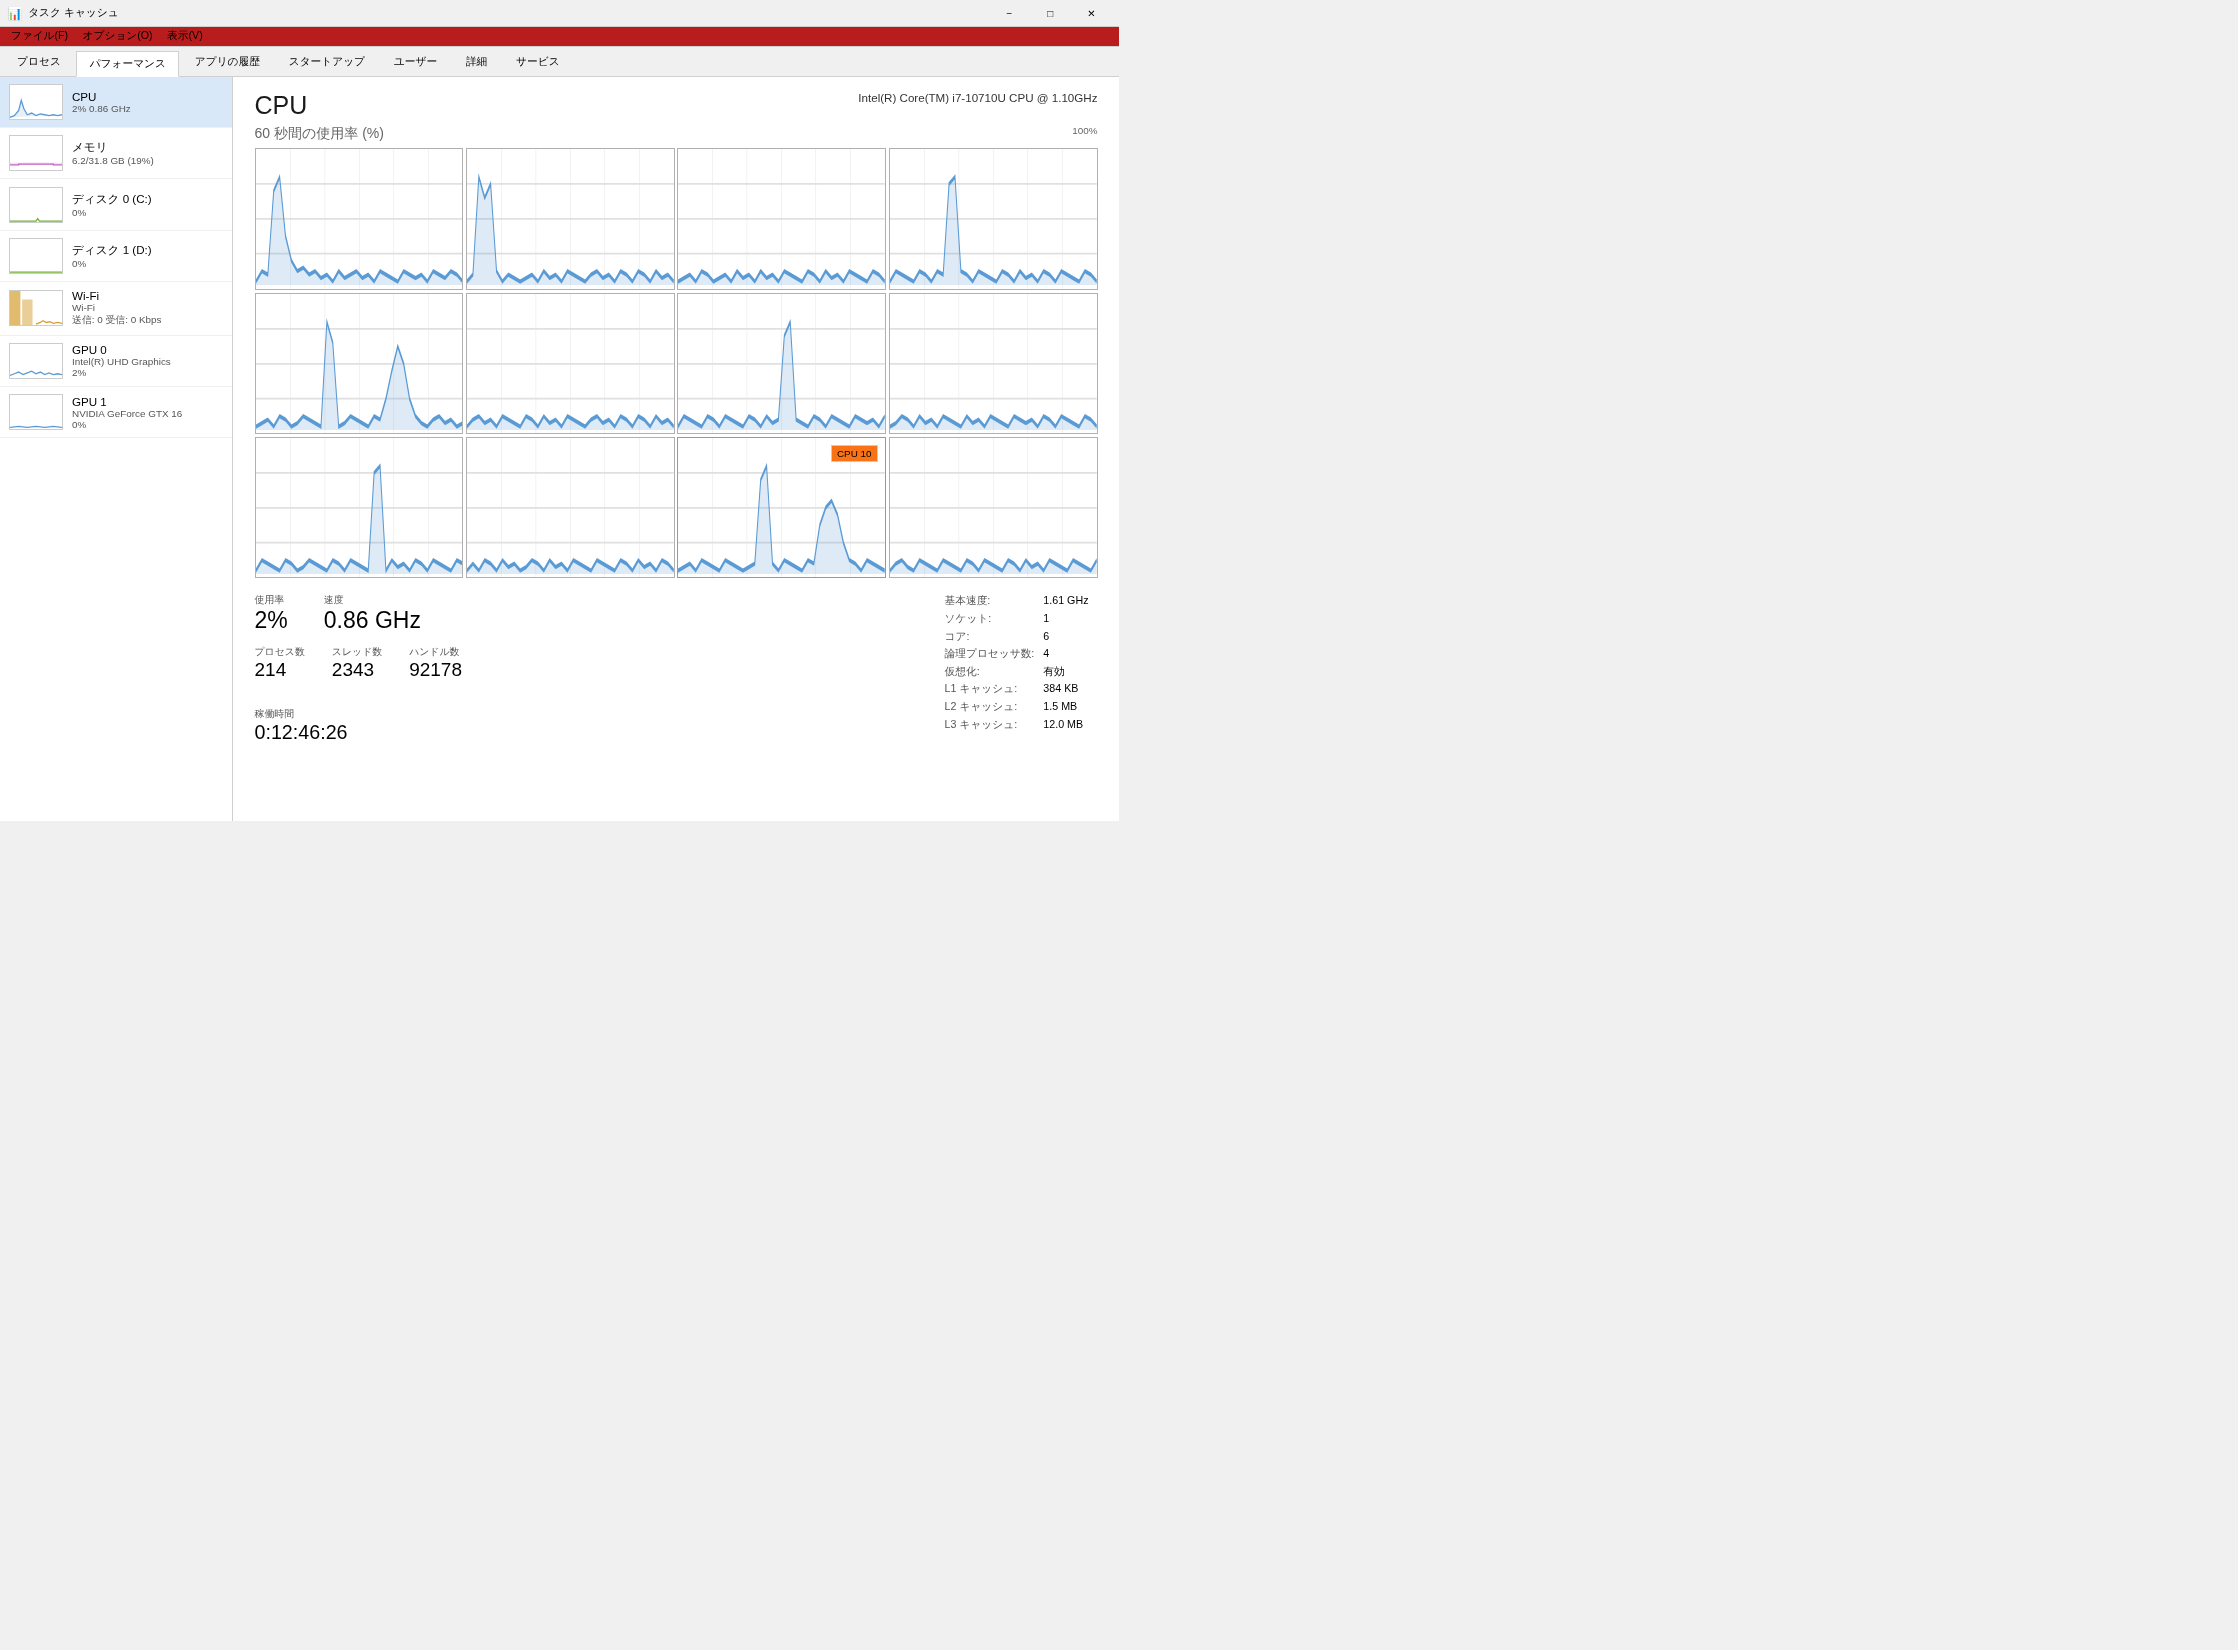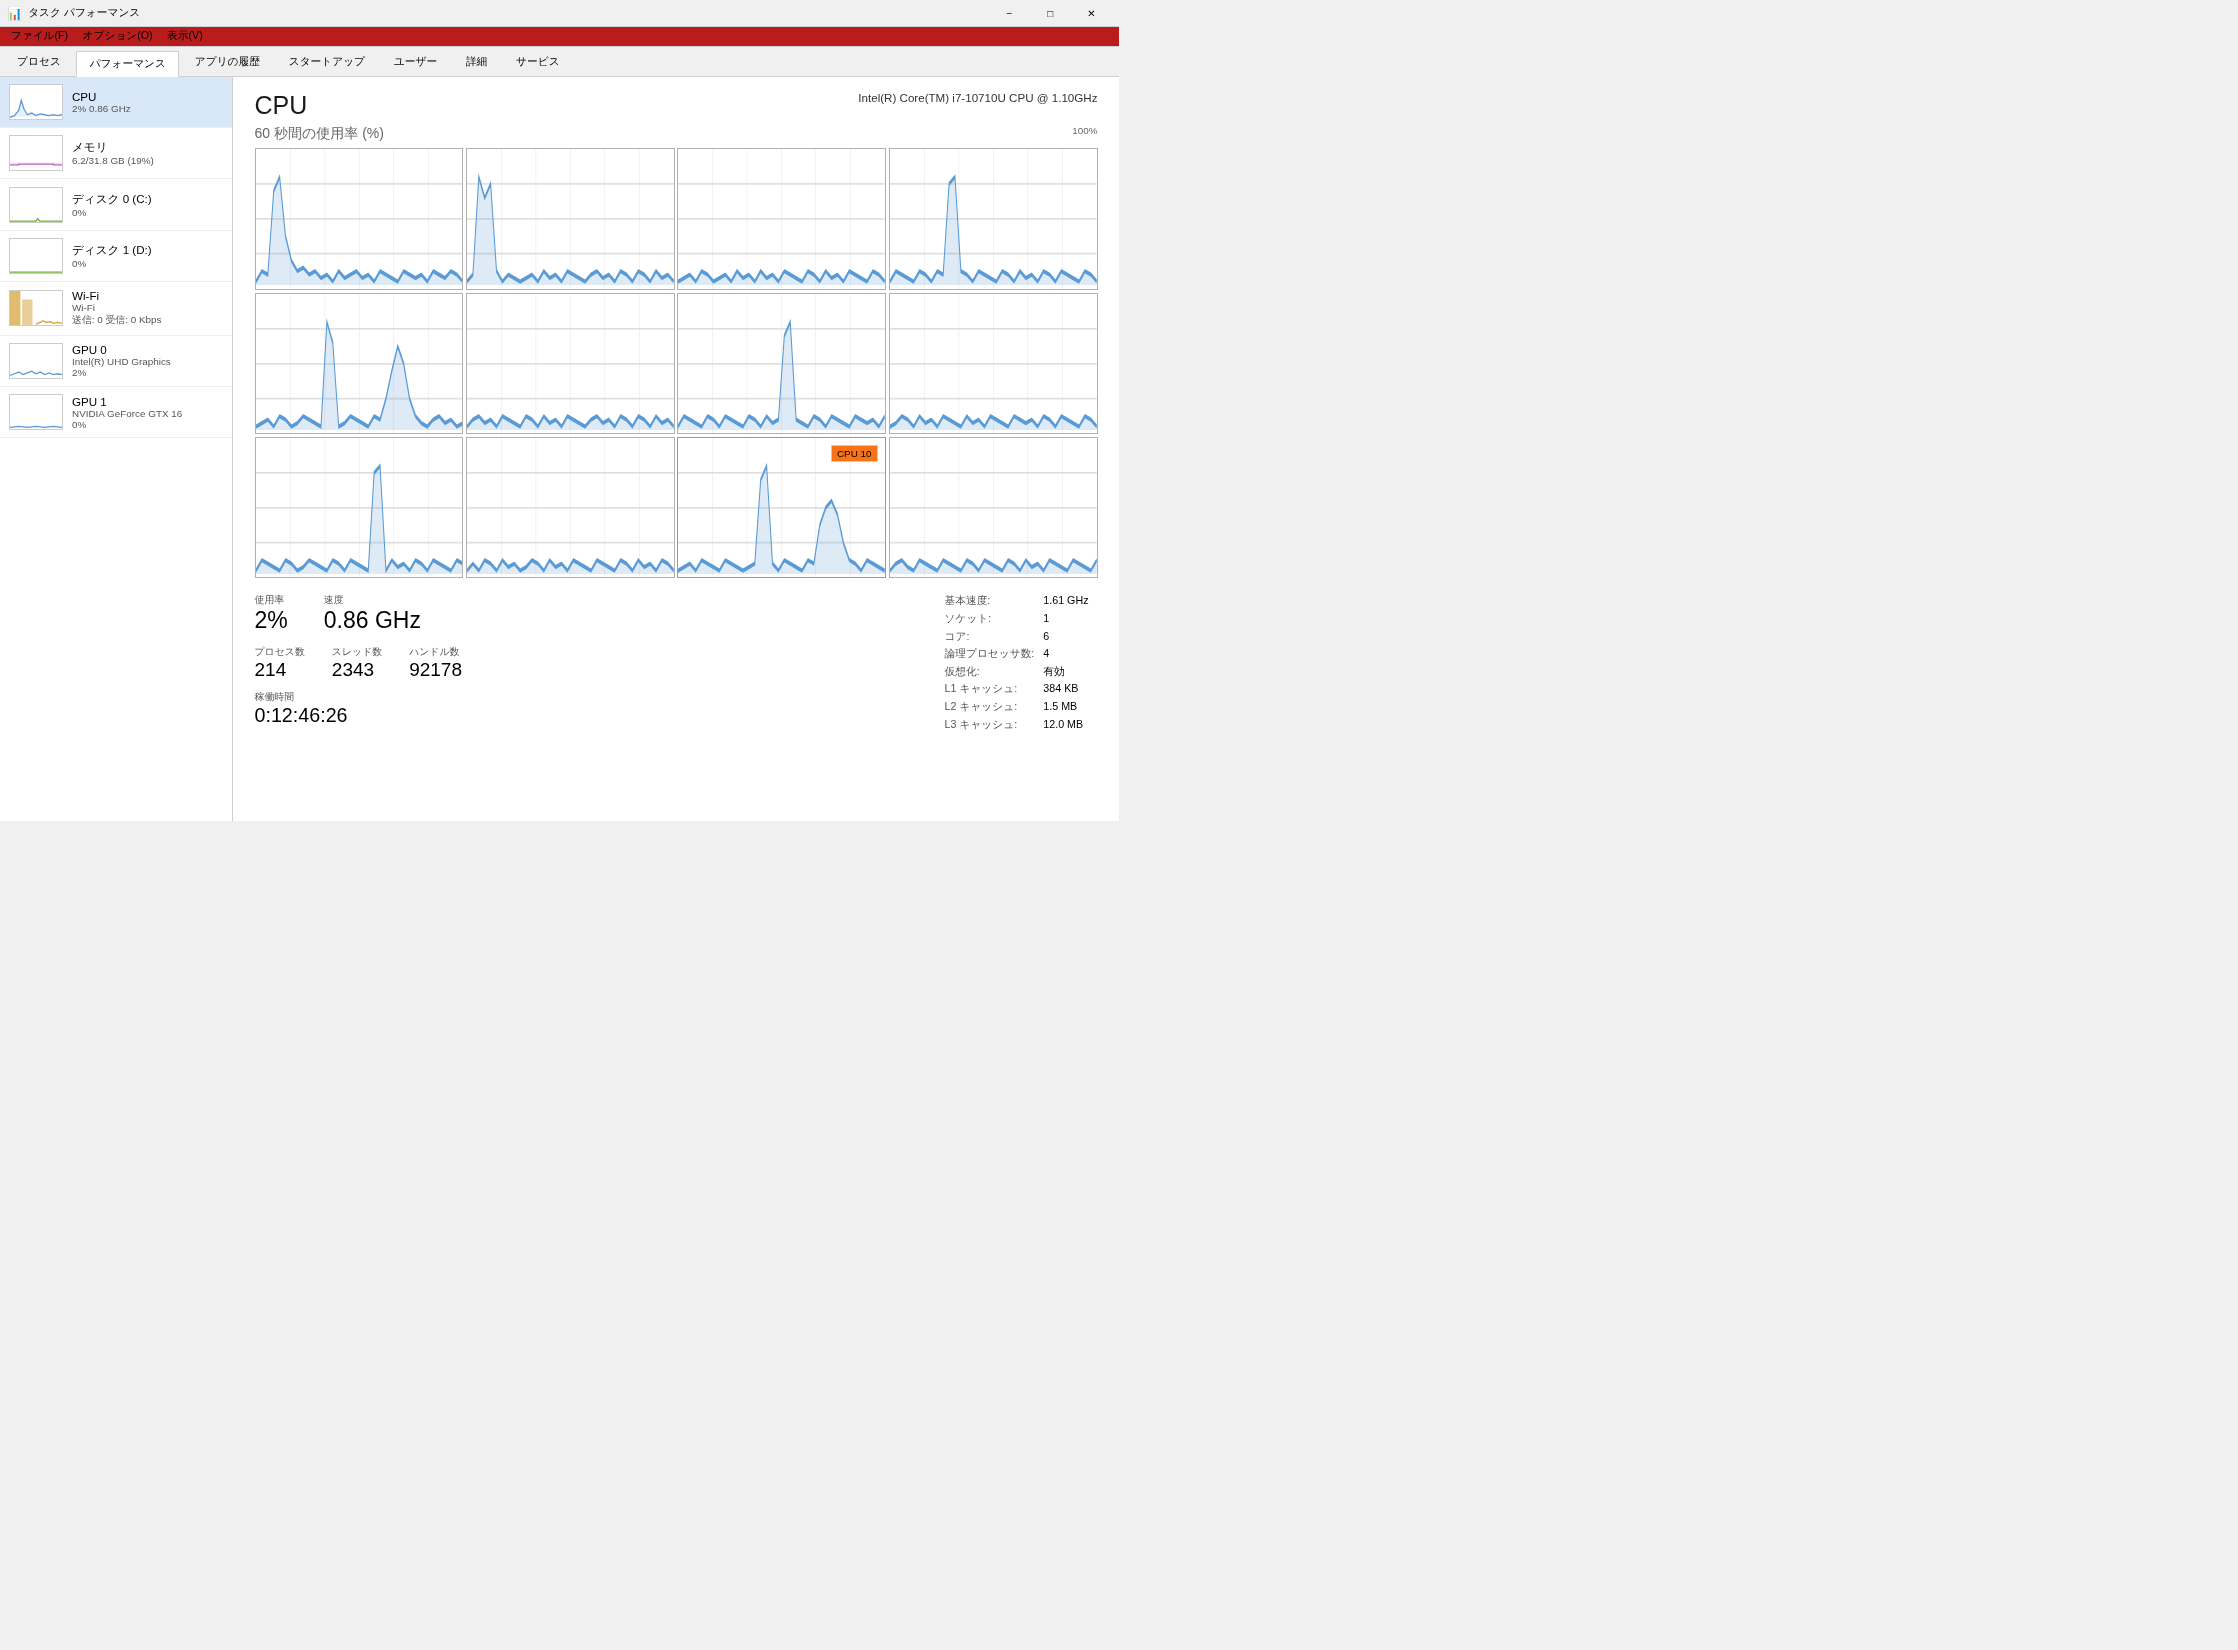--- a/index.html
+++ b/index.html
@@ -192,21 +192,21 @@
       color: #555;
     }
     .stat-value {
       font-size: 23px;
       font-weight: 300;
       line-height: 1.2;
     }
     .stats-secondary {
       display: flex;
       gap: 27px;
-      margin-bottom: 8px;
+      margin-bottom: 25px;
     }
     .stat-block-sm {
       display: flex;
       flex-direction: column;
     }
     .stat-label-sm { font-size: 9.9px; color: #555; }
     .stat-value-sm { font-size: 19px; font-weight: 300; }
     .uptime-block {
       margin-top: 3.6px;
     }
@@ -238,21 +238,21 @@
     }
     
     .graph-cpu { stroke: #5b9bd5; fill: rgba(91,155,213,0.15); }
   </style>
 </head>
 <body>
 
 <div class="title-bar">
   <div class="title-bar-left">
     <span style="font-size:12.5px;">📊</span>
-    <span>タスク パフォーマンス</span>
+    <span>タスク キャッシュ</span>
   </div>
   <div class="title-bar-controls">
     <button class="title-btn">−</button>
     <button class="title-btn">□</button>
     <button class="title-btn close">✕</button>
   </div>
 </div>
 
 <div class="menu-bar">
   <span class="menu-item">ファイル(F)</span>

